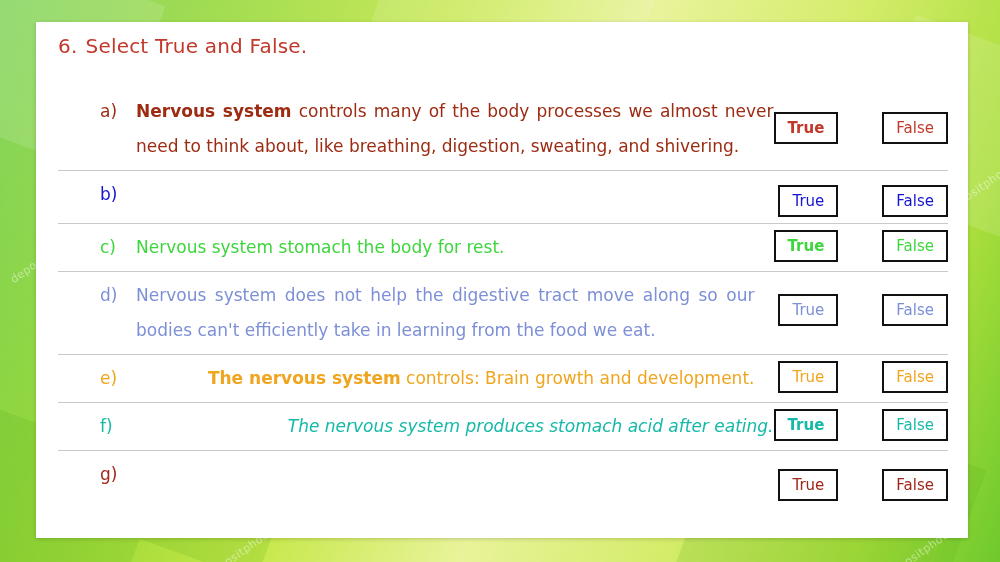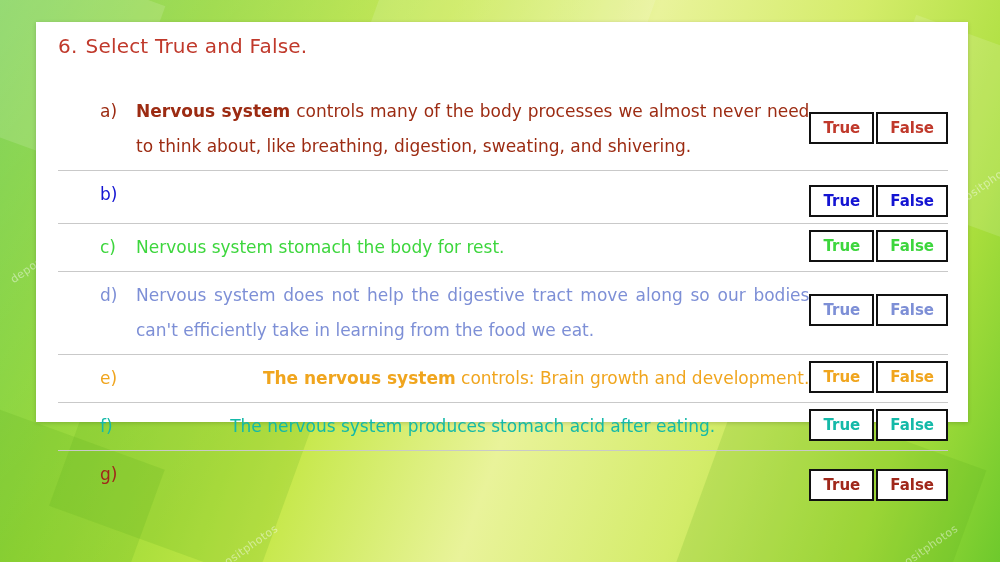--- a/index.html
+++ b/index.html
@@ -42,21 +42,21 @@
     letter-spacing: 0.5px;
     transform: rotate(-35deg);
     user-select: none;
   }
 
   #card {
     position: absolute;
     left: 36px;
     top: 22px;
     width: 932px;
-    height: 400px;
+    height: 516px;
     background: #ffffff;
     box-shadow: 0 1px 4px rgba(0,0,0,0.18);
   }
 
   #title {
     position: absolute;
     left: 22px;
     top: 12px;
     font-size: 20px;
     color: #c0392b;
@@ -99,38 +99,38 @@
     text-align: justify;
     text-justify: inter-word;
     max-width: 680px;
   }
   .qtext b { font-weight: bold; }
 
   .answers {
     flex: 0 0 auto;
     display: flex;
     align-items: center;
-    gap: 2px;
+    gap: 20px;
     margin-left: auto;
     padding-top: 2px;
   }
 
   .choice {
     border: 2px solid #111;
     background: #fff;
     font-size: 15px;
     font-family: "DejaVu Sans", sans-serif;
     padding: 5px 12px;
     min-width: 46px;
     text-align: center;
     cursor: pointer;
     font-weight: bold;
     box-sizing: border-box;
   }
-  .choice.plain { font-weight: bold; }
+  .choice.plain { font-weight: normal; margin-left: 24px; }
 
   
   .answers.shift-a { align-self: flex-start; margin-top: 16px; }
   .answers.shift-d { align-self: flex-start; margin-top: 14px; }
   .answers.shift-g { align-self: flex-start; margin-top: 10px; }
 </style>
 </head>
 <body>
 
 <div id="page">
@@ -202,21 +202,21 @@
           <b>The nervous system</b><span> controls: Brain growth and development.</span>
         </div>
         <div class="answers" style="margin-top:-2px;">
           <div class="choice plain" style="color:#f0a51e;">True</div>
           <div class="choice plain" style="color:#f0a51e;">False</div>
         </div>
       </div>
 
       <div class="qrow">
         <div class="qlabel" style="color:#14b9a8;">f)</div>
-        <div class="qtext" style="color:#14b9a8; text-align:center;">
+        <div class="qtext" style="color:#14b9a8; text-align:right;font-style:italic;">
           <b></b><span>The nervous system produces stomach acid after eating.</span>
         </div>
         <div class="answers" style="margin-top:-2px;">
           <div class="choice" style="color:#14b9a8;">True</div>
           <div class="choice plain" style="color:#14b9a8;">False</div>
         </div>
       </div>
 
       <div class="qrow last">
         <div class="qlabel" style="color:#a0271a;">g)</div>

